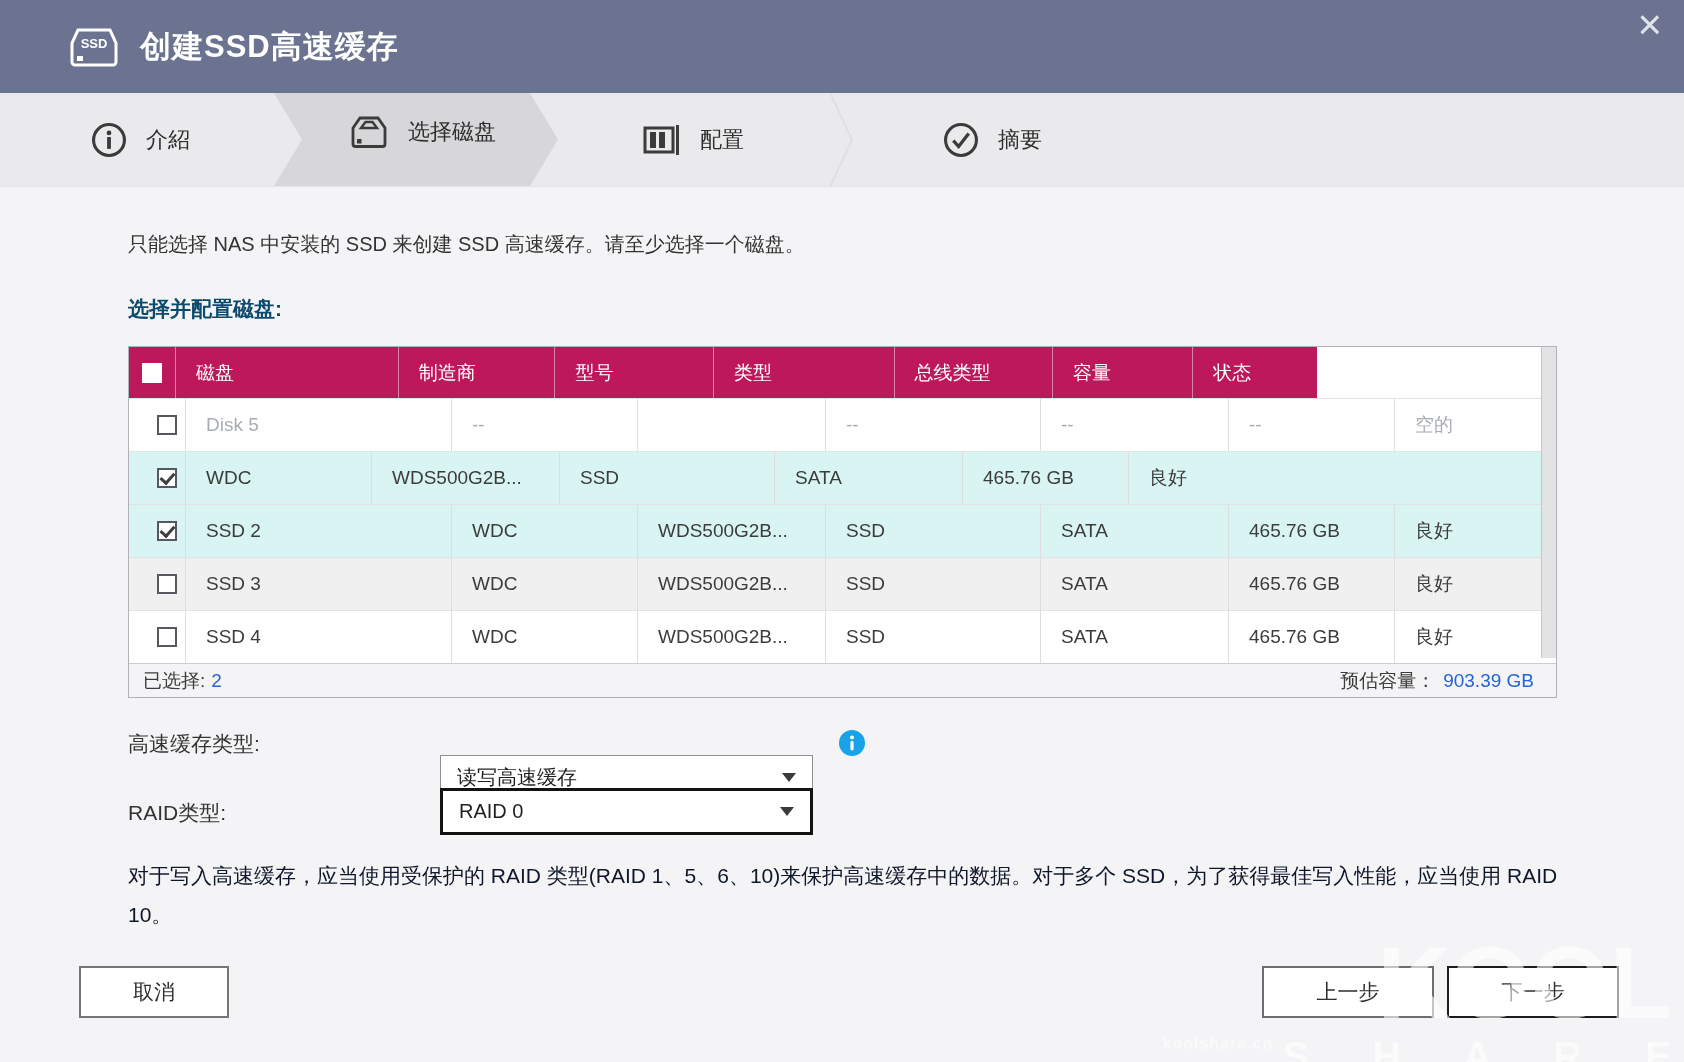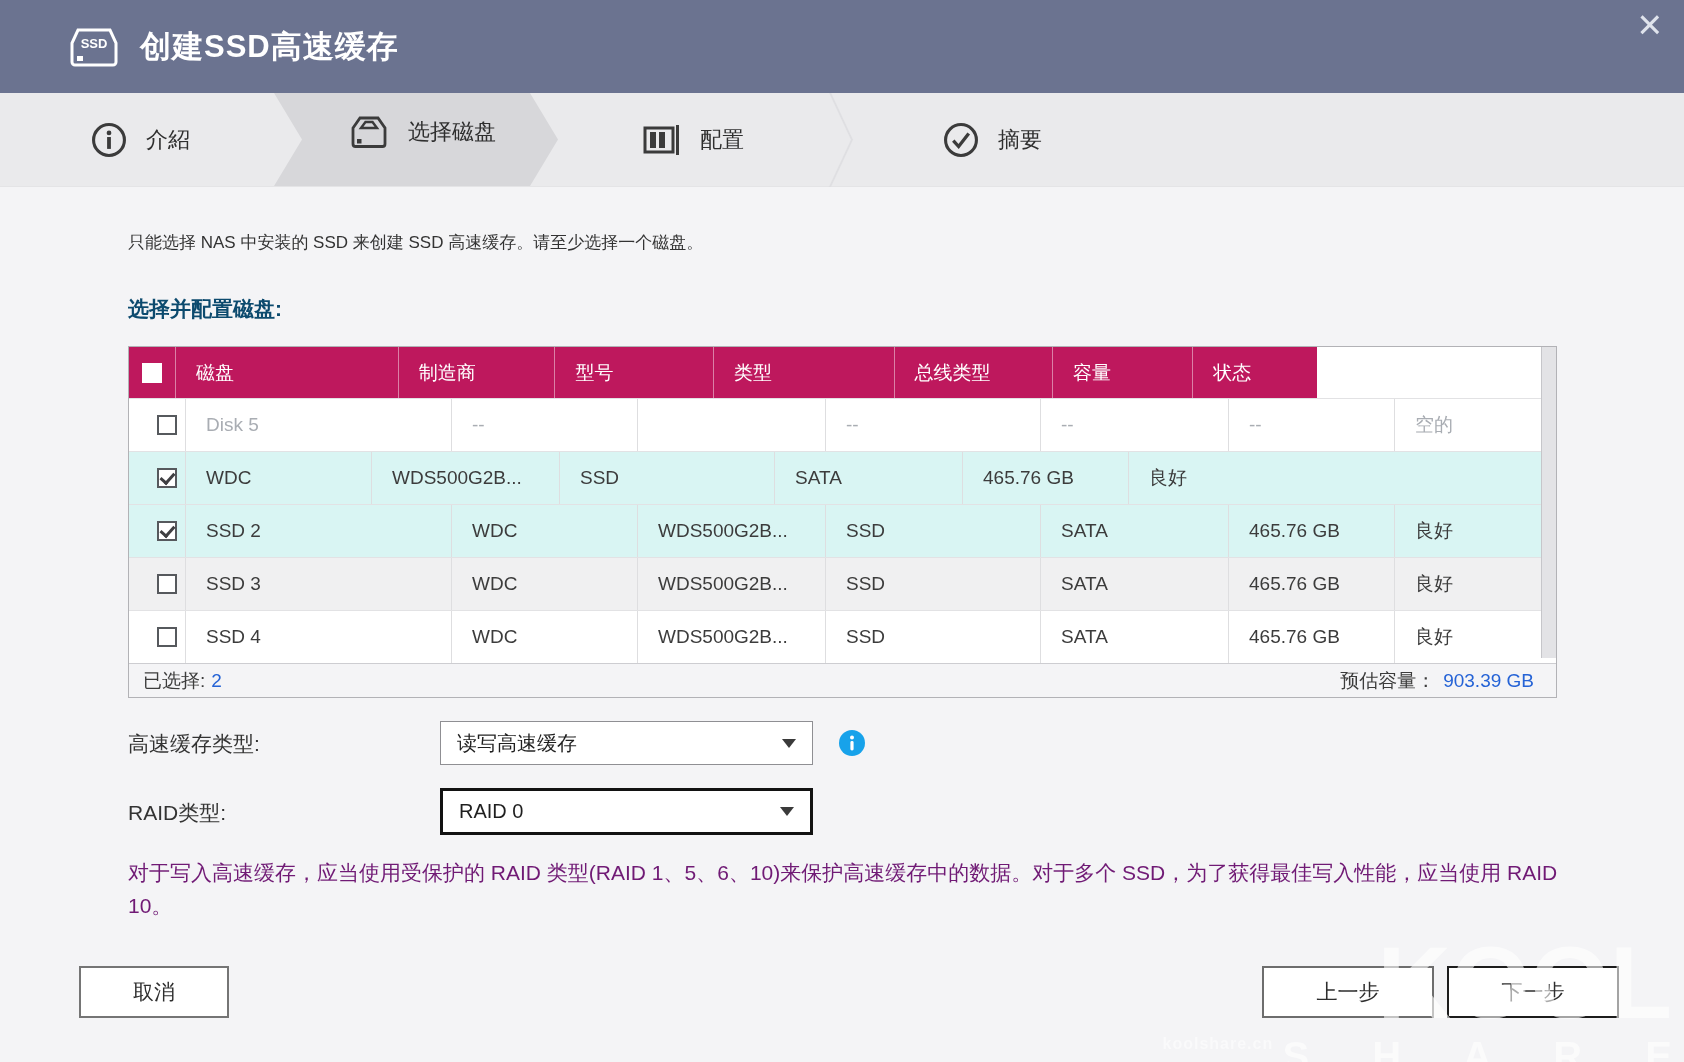--- a/index.html
+++ b/index.html
@@ -19,21 +19,21 @@
     display:flex;align-items:stretch;padding-left:42px;box-sizing:border-box;border-bottom:1px solid #e4e4e6;gap:36px;}
   .step{display:flex;align-items:center;gap:18px;padding:0 48px;font-size:22px;color:#2f2f2f;}
   .step.active{background:#d7d7da;padding:0 62px 16px 74px;
     clip-path:polygon(0 0,calc(100% - 28px) 0,100% 50%,calc(100% - 28px) 100%,0 100%,28px 50%);}
   .chev-sep{position:relative;width:30px;flex:0 0 auto;}
   .chev-sep::before,.chev-sep::after{content:"";position:absolute;left:12px;width:2px;height:50%;background:#dfdfe2;}
   .chev-sep::before{top:0;transform:skewX(25deg);}
   .chev-sep::after{bottom:0;transform:skewX(-25deg);}
   .step svg{flex:0 0 auto;}
   
-  .instruction{position:absolute;left:128px;top:231px;font-size:17px;color:#333;}
+  .instruction{position:absolute;left:128px;top:231px;font-size:20px;color:#333;}
   .section-title{position:absolute;left:128px;top:295px;font-size:21px;font-weight:bold;color:#0c4a6e;}
   
   .disk-table{position:absolute;left:128px;top:346px;width:1427px;background:#ffffff;
     border:1px solid #b2b2b6;box-sizing:content-box;}
   .thead{display:flex;width:1188px;height:51px;background:#be185d;color:#fff;font-size:19px;}
   .th{display:flex;align-items:center;padding-left:20px;box-sizing:border-box;
     border-right:1px solid rgba(255,255,255,.45);}
   .th:last-child{border-right:none;}
   .col0{width:57px;justify-content:center;padding-left:0;}
   .col1{width:266px;}
@@ -60,26 +60,26 @@
     background:#f4f4f6;border-top:1px solid #cdcdd1;font-size:19px;color:#3c3c3c;padding:0 14px;}
   .link{color:#2563d6;}
   .tfoot .left span{margin-right:6px;}
   .tfoot .right span{margin-right:8px;}
   
   .form-label{position:absolute;left:128px;font-size:21px;color:#333;}
   .lbl-cache{top:730px;}
   .lbl-raid{top:799px;}
   .select{position:absolute;left:440px;width:373px;background:#fff;display:flex;align-items:center;
     justify-content:space-between;padding:0 16px;font-size:20px;color:#1f1f1f;box-sizing:border-box;cursor:pointer;}
-  .sel-cache{top:721px;height:44px;border:1px solid #8f8f93;}
+  .sel-cache{top:755px;height:44px;border:1px solid #8f8f93;}
   .sel-raid{top:788px;height:47px;border:3px solid #121212;}
   .arrow-down{width:0;height:0;border-left:7px solid transparent;border-right:7px solid transparent;
     border-top:9px solid #3a3a3a;}
   .info-badge{position:absolute;left:838px;top:729px;width:28px;height:28px;cursor:pointer;}
-  .hint{position:absolute;left:128px;top:856px;width:1430px;font-size:21px;line-height:33px;color:#701a75;}
+  .hint{position:absolute;left:128px;top:856px;width:1430px;font-size:21px;line-height:39px;color:#0f172a;}
   
   .btn{position:absolute;top:966px;height:52px;background:#fff;display:flex;align-items:center;
     justify-content:center;font-size:21px;color:#2e2e2e;box-sizing:border-box;cursor:pointer;}
   .btn-cancel{left:79px;width:150px;border:2px solid #757575;}
   .btn-back{left:1262px;width:172px;border:2px solid #6d6d6d;}
   .btn-next{left:1447px;width:172px;border:2px solid #1c1c1c;}
   
   .watermark{position:absolute;right:12px;bottom:-14px;text-align:right;color:#ffffff;opacity:.6;
     pointer-events:none;z-index:6;line-height:1;}
   .wm-kool{font-size:102px;font-weight:bold;letter-spacing:0px;}

